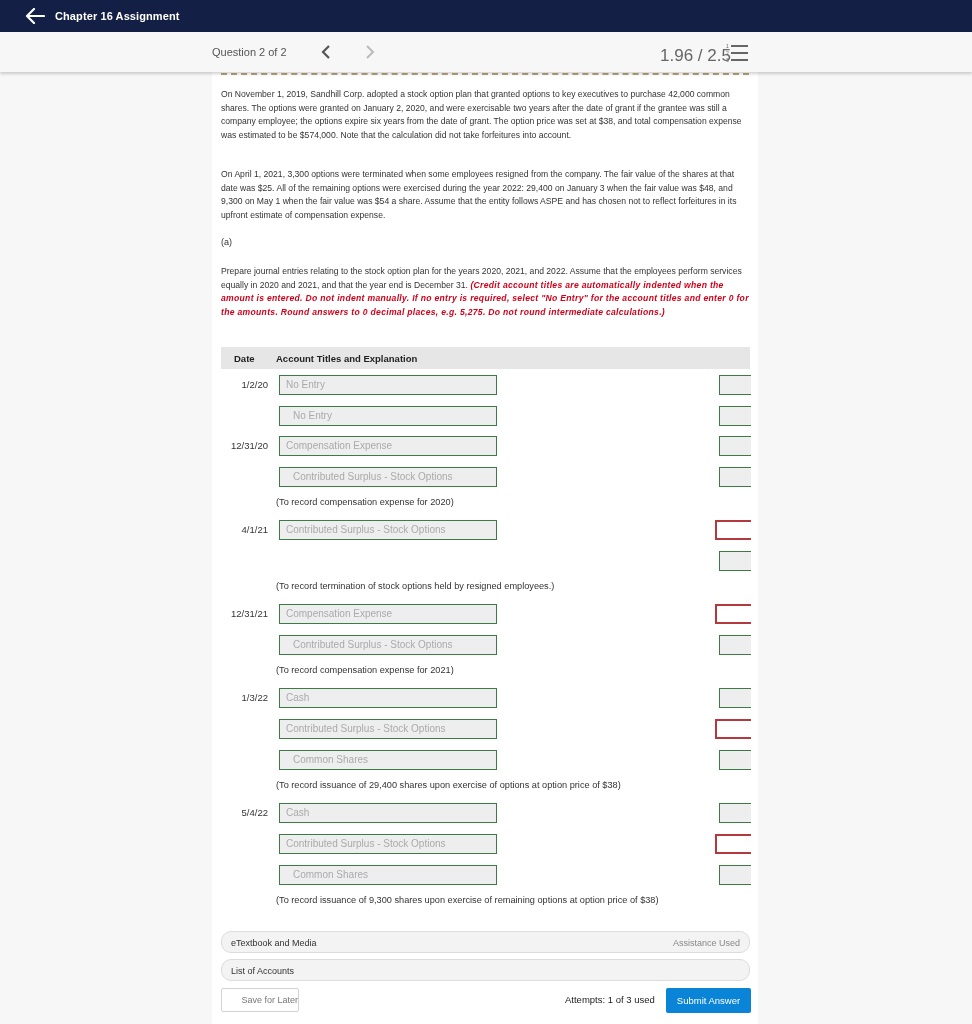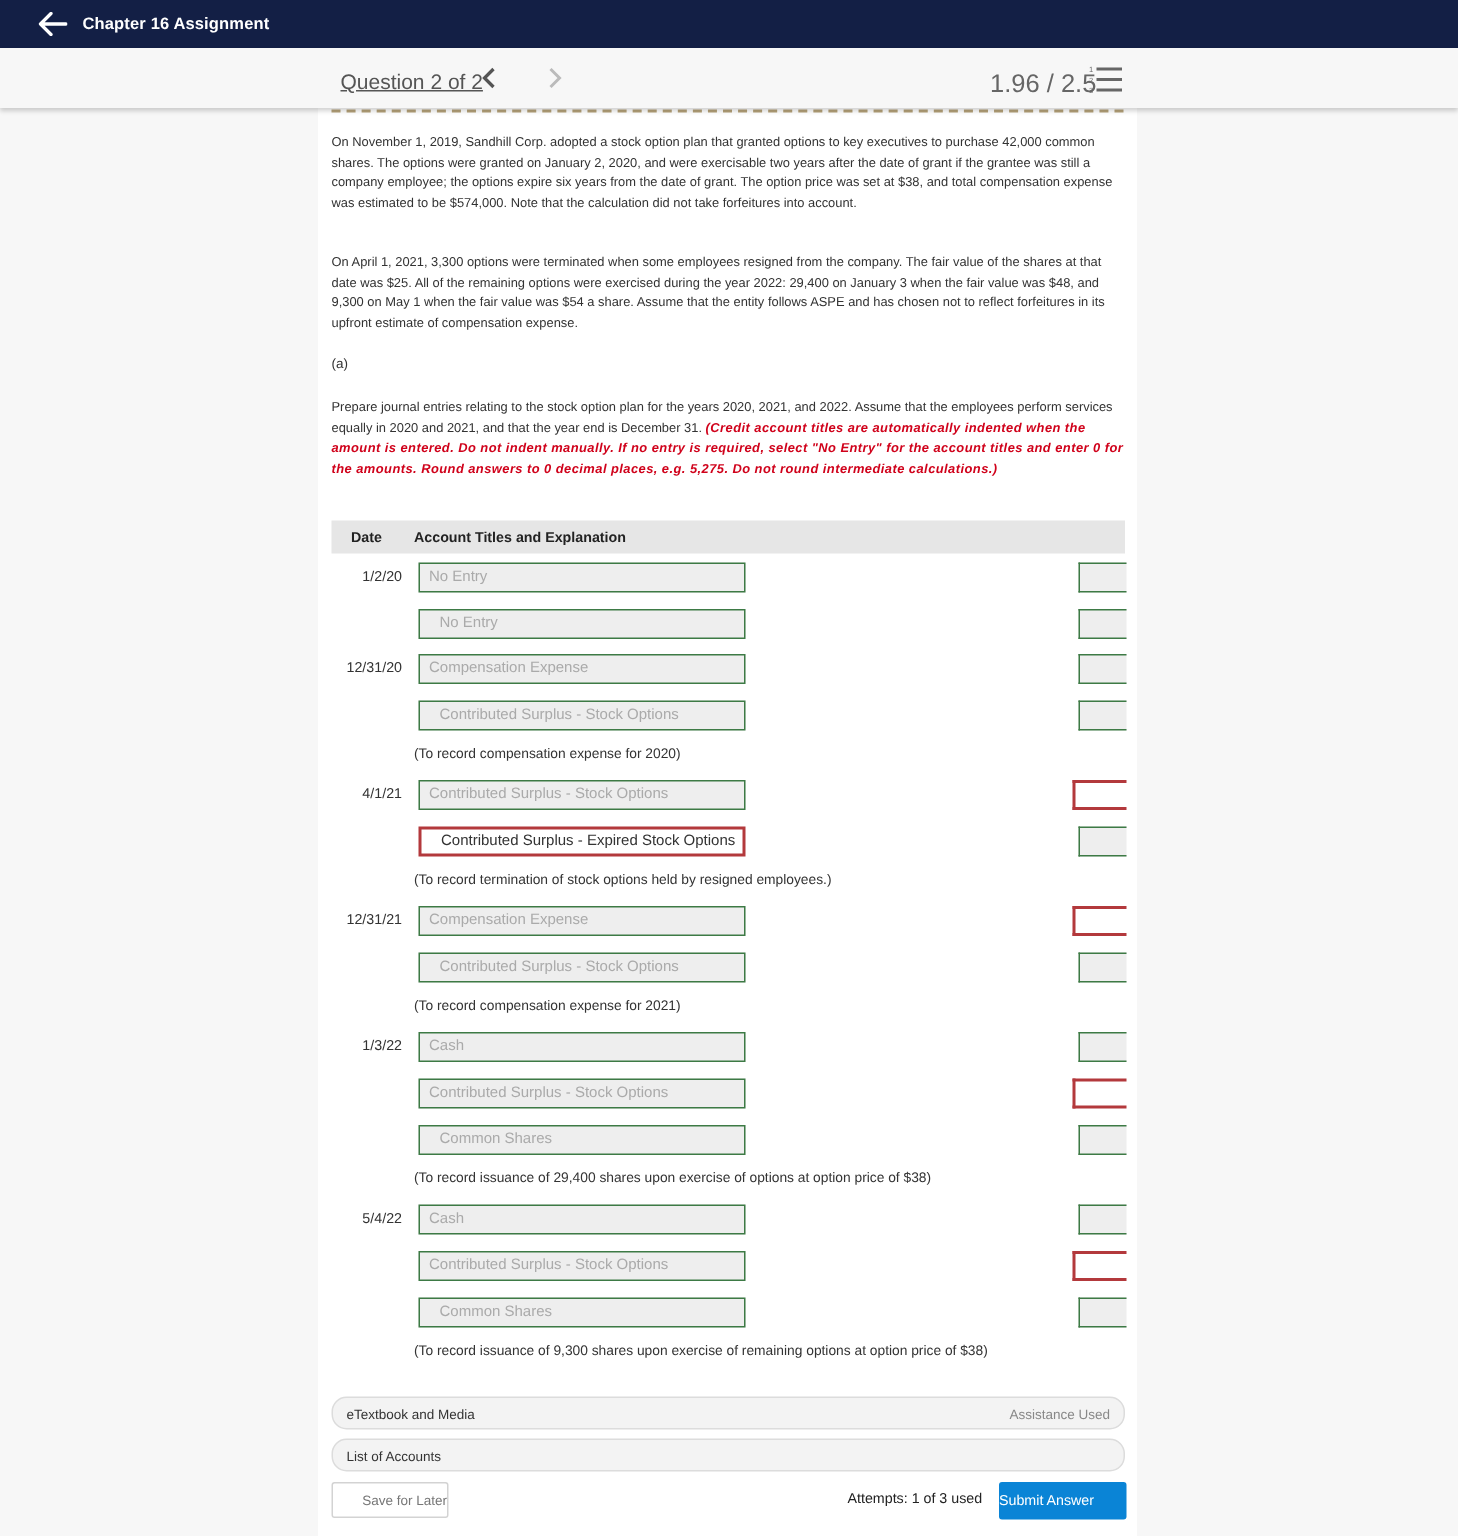--- a/index.html
+++ b/index.html
@@ -17,21 +17,21 @@
     .topbar .back {
       width: 22px; height: 22px; margin-left: 24px; display: flex; align-items: center; justify-content: center; cursor: pointer;
     }
     .topbar .title { margin-left: 9px; font-size: 11px; font-weight: bold; letter-spacing: 0.1px; }
 
     .qbar {
       position: absolute; left: 0; top: 32px; width: 972px; height: 40px;
       background: #f7f7f7; box-shadow: 0 2px 3px rgba(0,0,0,0.18);
       z-index: 2;
     }
-    .qbar .qnum { position: absolute; left: 227px; top: 14px; font-size: 14px; color: #555; text-decoration: underline; }
+    .qbar .qnum { position: absolute; left: 212px; top: 14px; font-size: 11px; color: #555; }
     .qbar .nav-prev { position: absolute; left: 318px; top: 10px; width: 16px; height: 20px; cursor: pointer; }
     .qbar .nav-next { position: absolute; left: 362px; top: 10px; width: 16px; height: 20px; cursor: pointer; }
     .qbar .score { position: absolute; left: 660px; top: 14px; font-size: 17px; color: #666; }
     .qbar .list-icon { position: absolute; left: 726px; top: 10px; width: 24px; height: 22px; cursor: pointer; }
 
     .card {
       position: absolute; left: 212px; top: 72px; width: 546px; height: 952px;
       background: #fff;
     }
     .dash {
@@ -81,21 +81,21 @@
     .panel .right { position: absolute; right: 9px; top: 6px; color: #888; }
     .save-btn {
       position: absolute; left: 9px; top: 916px; width: 78px; height: 24px;
       background: #fff; border: 1px solid #d3d3d3; border-radius: 2px;
       font-size: 9px; color: #777; text-align: right; line-height: 22px; cursor: pointer;
     }
     .attempts { position: absolute; left: 353px; top: 922px; font-size: 9.5px; font-weight: normal; color: #222; }
     .submit-btn {
       position: absolute; left: 454px; top: 916px; width: 85px; height: 25px;
       background: #0a84d6; border-radius: 2px; color: #fff; font-size: 9.5px;
-      line-height: 25px; cursor: pointer;
+      text-align: center; line-height: 25px; cursor: pointer;
     }
   </style>
 </head>
 <body>
 
 <div class="topbar">
   <div class="back">
     <svg width="20" height="16" viewBox="0 0 20 16">
       <path d="M9 1 L2 8 L9 15 M2 8 H19" stroke="#fff" stroke-width="2.2" fill="none" stroke-linecap="round" stroke-linejoin="round"></path>
     </svg>
@@ -164,21 +164,20 @@
     <div class="amt"></div>
   </div>
   <span class="note" style="top:425px">(To record compensation expense for 2020)</span>
 
   <div class="row" style="top:448px">
     <span class="date">4/1/21</span>
     <div class="acct debit">Contributed Surplus - Stock Options</div>
     <div class="amt bad"></div>
   </div>
   <div class="row" style="top:479px">
-    <div class="acct credit bad">Contributed Surplus - Expired Stock Options</div>
     <div class="amt"></div>
   </div>
   <span class="note" style="top:509px">(To record termination of stock options held by resigned employees.)</span>
 
   <div class="row" style="top:532px">
     <span class="date">12/31/21</span>
     <div class="acct debit">Compensation Expense</div>
     <div class="amt bad"></div>
   </div>
   <div class="row" style="top:563px">

